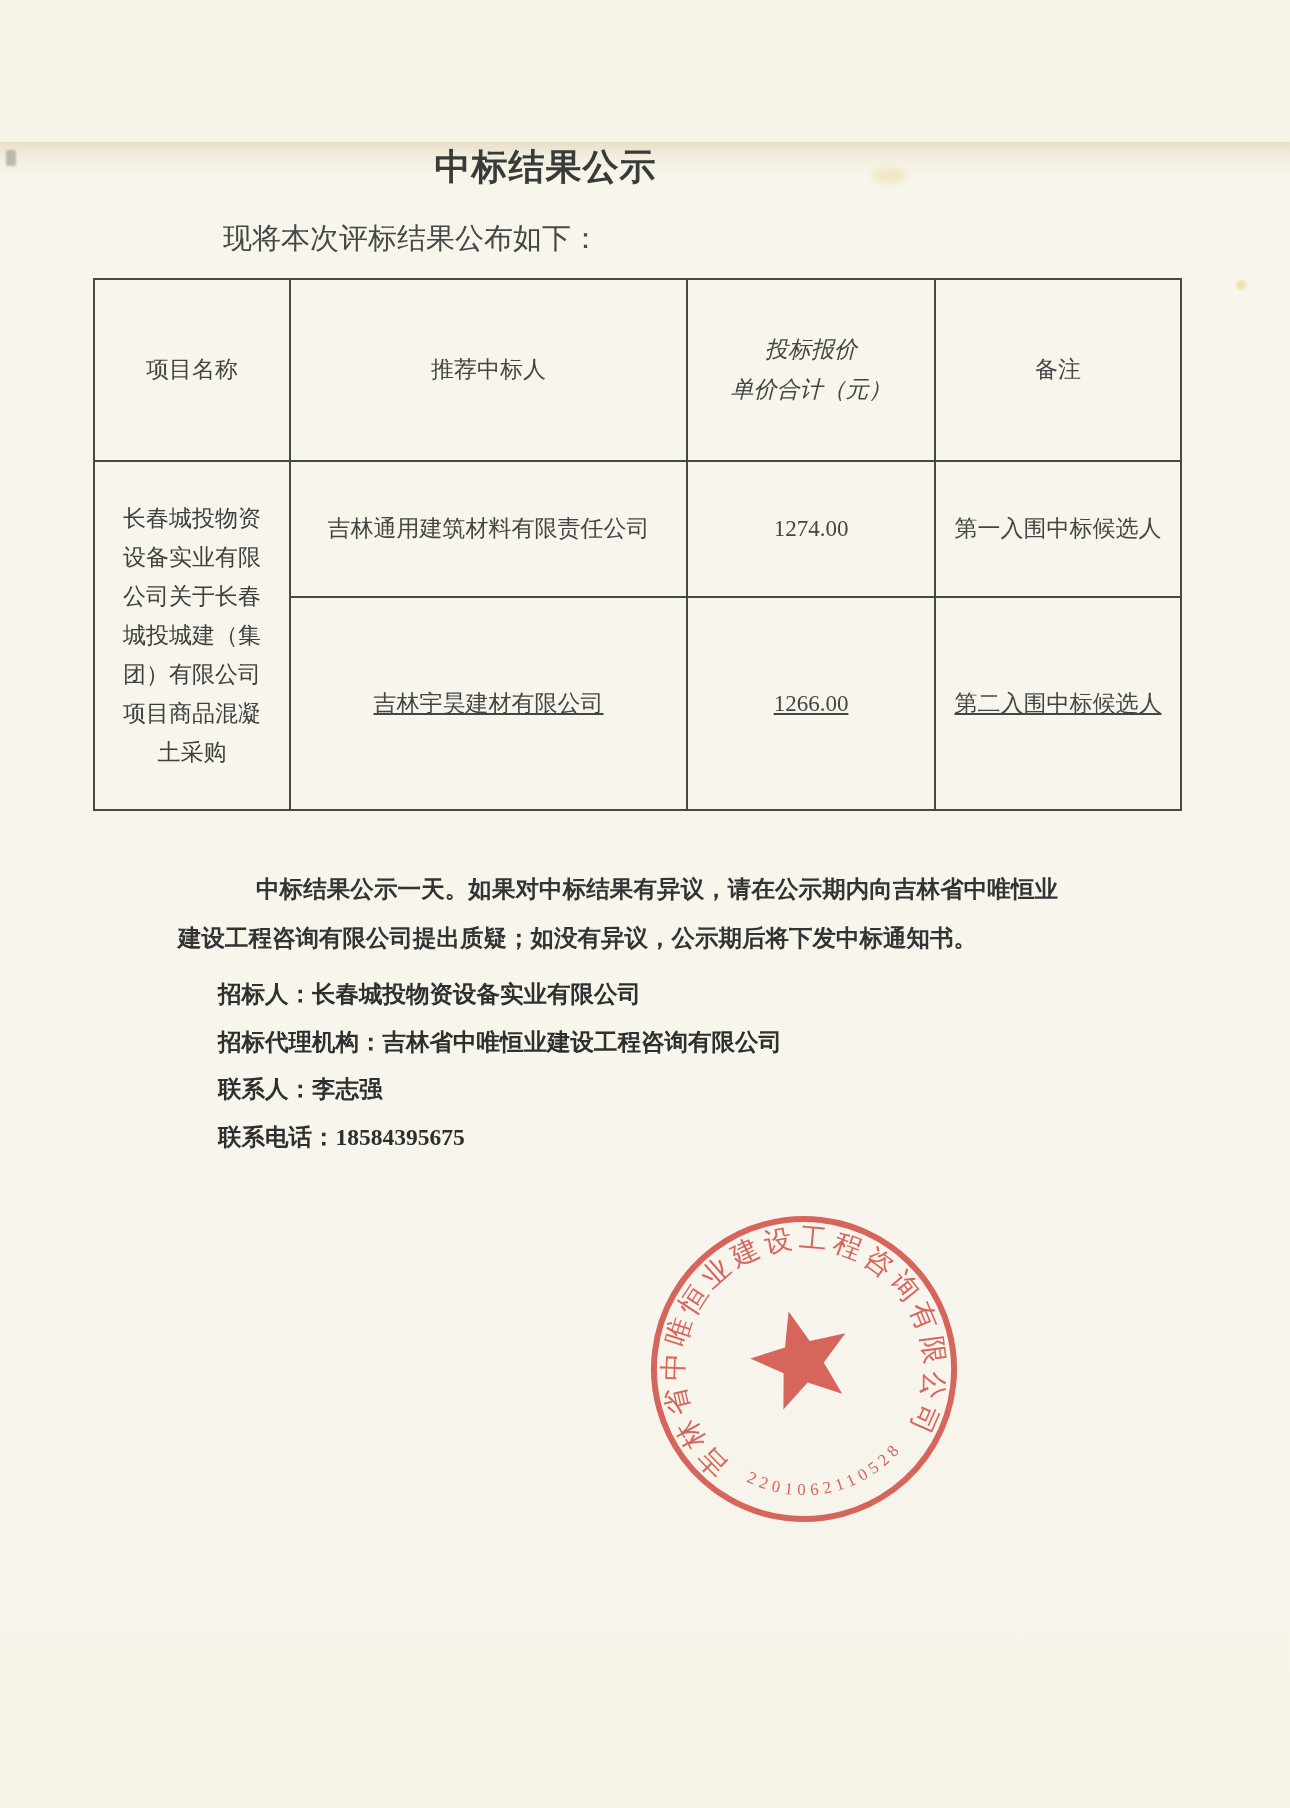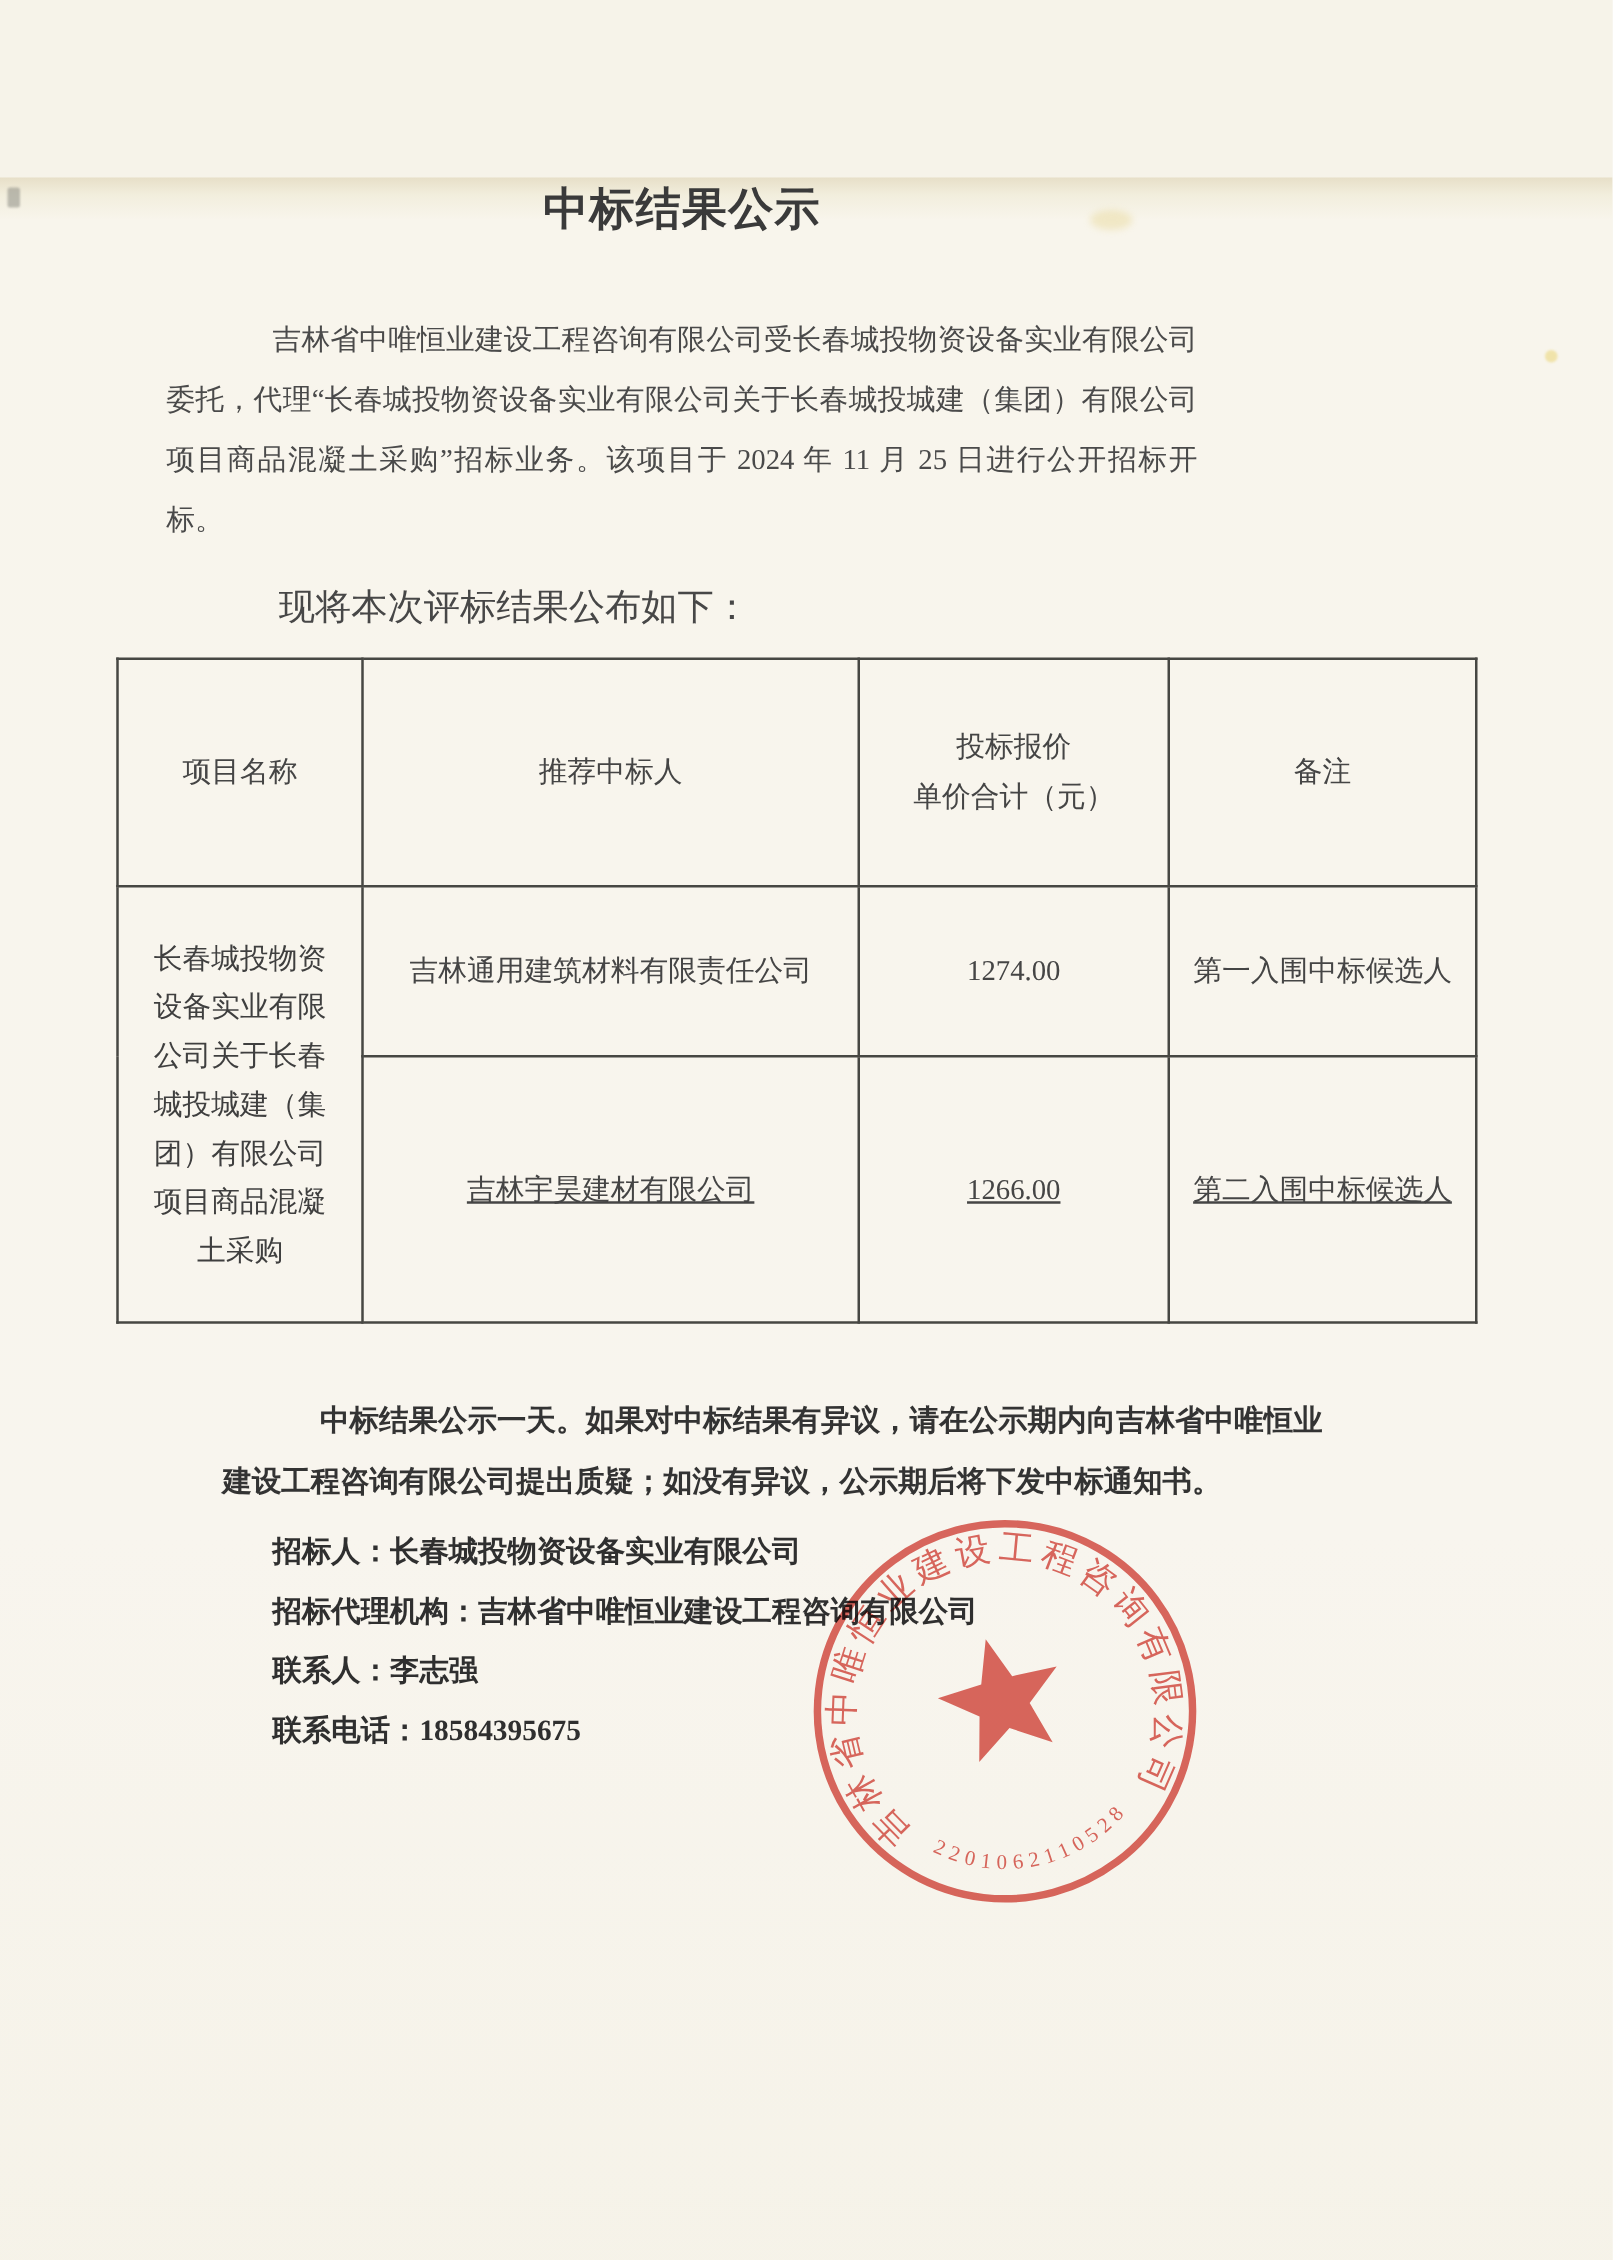--- a/index.html
+++ b/index.html
@@ -41,21 +41,21 @@
   }
   .result-table th,.result-table td{
     border:2px solid #474743;
     text-align:center;vertical-align:middle;
     font-weight:normal;padding:0 6px;
     line-height:36px;
   }
   .header-row{height:182px;margin-top:44px;}
   .row-1{height:136px;}
   .row-2{height:213px;text-decoration:underline;}
-  th.price-head{white-space:pre-line;line-height:40px;}
+  th.price-head{white-space:pre-line;line-height:40px;font-style:italic;}
   td.project-cell{padding:0 26px;line-height:39px;color:#3f3f3f;}
   .closing{
     margin:54px 0 0 178px;width:880px;
     font-size:23.5px;line-height:49px;color:#333;
     font-weight:600;text-indent:78px;text-align:justify;
   }
   .contact-line{
     margin-left:218px;
     font-size:23.5px;line-height:47.5px;color:#2f2f2f;font-weight:600;
   }
@@ -71,21 +71,20 @@
 <body>
 
 <div class="page">
 
   <div class="corner-mark"></div>
   <div class="smudge1"></div>
   <div class="smudge2"></div>
 
   <h1 class="title">中标结果公示</h1>
 
-  <p class="intro">吉林省中唯恒业建设工程咨询有限公司受长春城投物资设备实业有限公司委托，代理“长春城投物资设备实业有限公司关于长春城投城建（集团）有限公司项目商品混凝土采购”招标业务。该项目于 2024 年 11 月 25 日进行公开招标开标。</p>
 
   <p class="lead-in">现将本次评标结果公布如下：</p>
 
   <table class="result-table">
     <colgroup>
       <col style="width:196px">
         <col style="width:397px">
         <col style="width:248px">
         <col style="width:246px">
     </colgroup>

